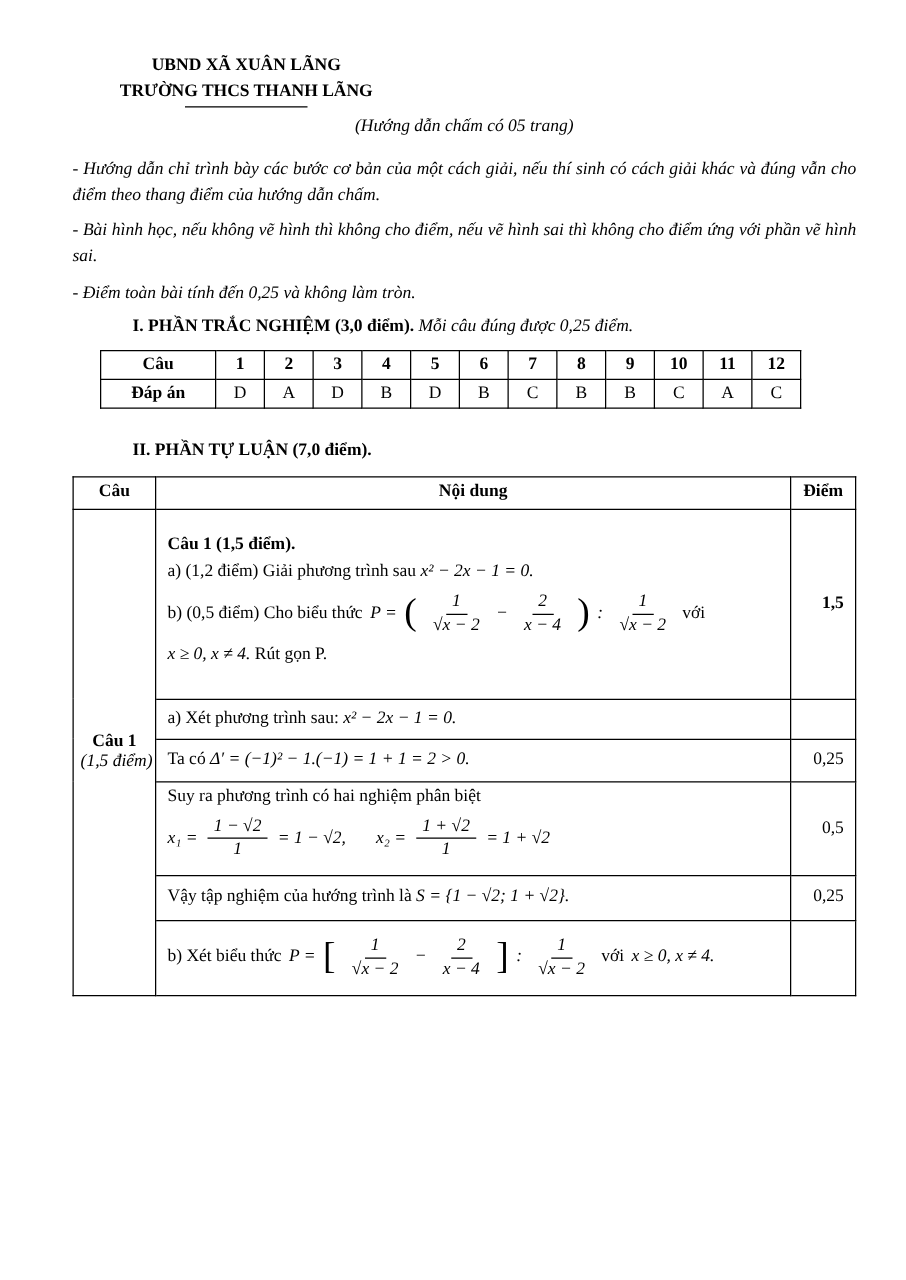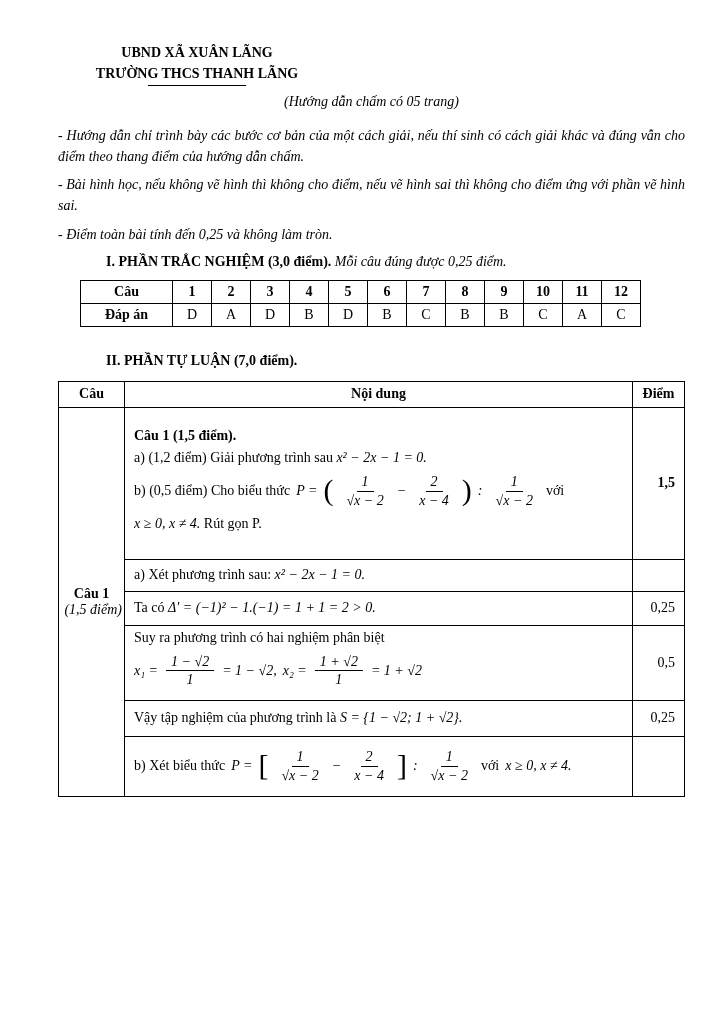--- a/index.html
+++ b/index.html
@@ -42,21 +42,21 @@
   .tl .content { vertical-align:middle; }
   .line { margin:6px 0; }
 
   .math { font-style:italic; }
   .frac { display:inline-flex; flex-direction:column; align-items:center; vertical-align:middle;
           font-style:italic; margin:0 2px; line-height:1.25; text-align:center; }
   .frac .num { padding:0 5px; border-bottom:1px solid #000; }
   .frac .den { padding:0 5px; }
   .bigp { font-size:30px; font-weight:200; line-height:.9; vertical-align:middle; position:relative; top:-2px; font-style:normal; }
   .fline { display:flex; align-items:center; gap:6px; flex-wrap:wrap; margin:7px 0; }
-  .gap-left { }
+  .gap-left { margin-left:18px; }
 </style>
 </head>
 <body>
 
 <div class="page">
 
   <div class="doc-header">
     <div class="header-left">
       <div>UBND XÃ XUÂN LÃNG</div>
       <div>TRƯỜNG THCS THANH LÃNG</div>
@@ -194,21 +194,21 @@
             <span class="den">1</span>
           </span>
           <span class="math">= 1 + √2</span>
         </div>
       </td>
       <td class="pts">0,5</td>
     </tr>
 
     <tr style="height:36px">
       <td class="content">
-        <span>Vậy tập nghiệm của phương trình là</span>
+        <span>Vậy tập nghiệm của hướng trình là</span>
         <span class="math">S = {1 − √2; 1 + √2}.</span>
       </td>
       <td class="pts">0,25</td>
     </tr>
 
     <tr style="height:60px">
       <td class="content">
         <div class="fline">
           <span>b) Xét biểu thức</span>
           <span class="math">P =</span>

